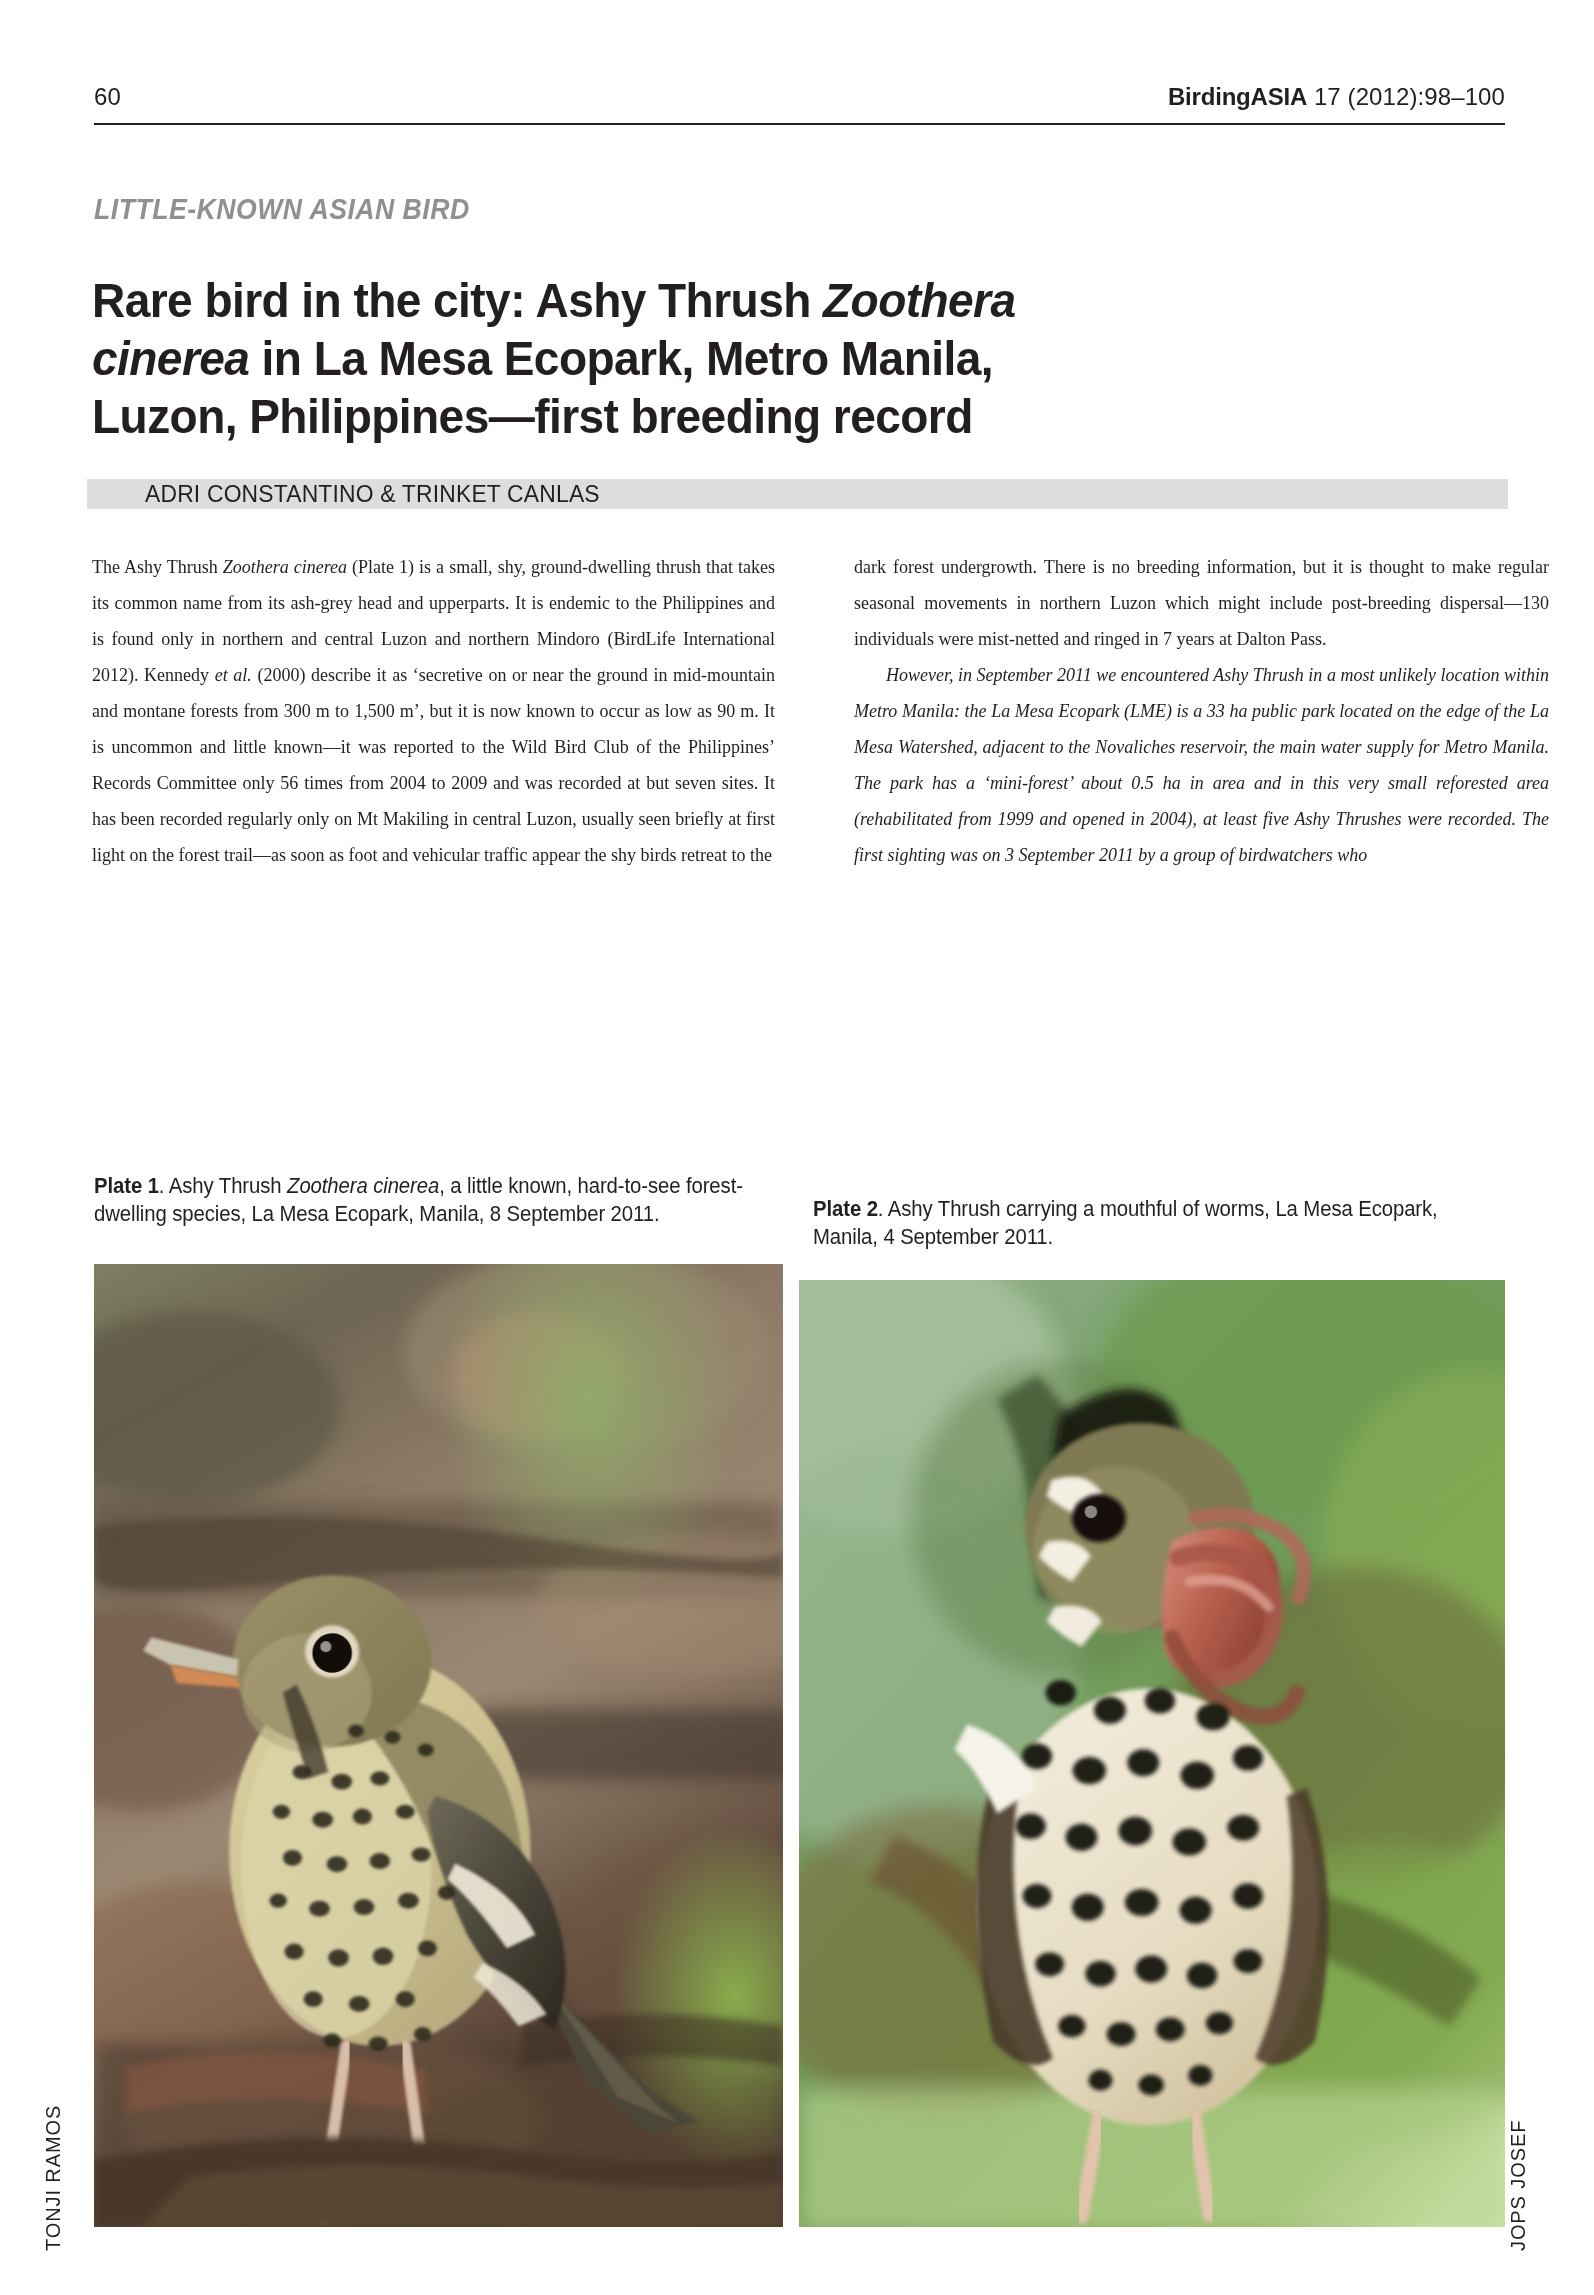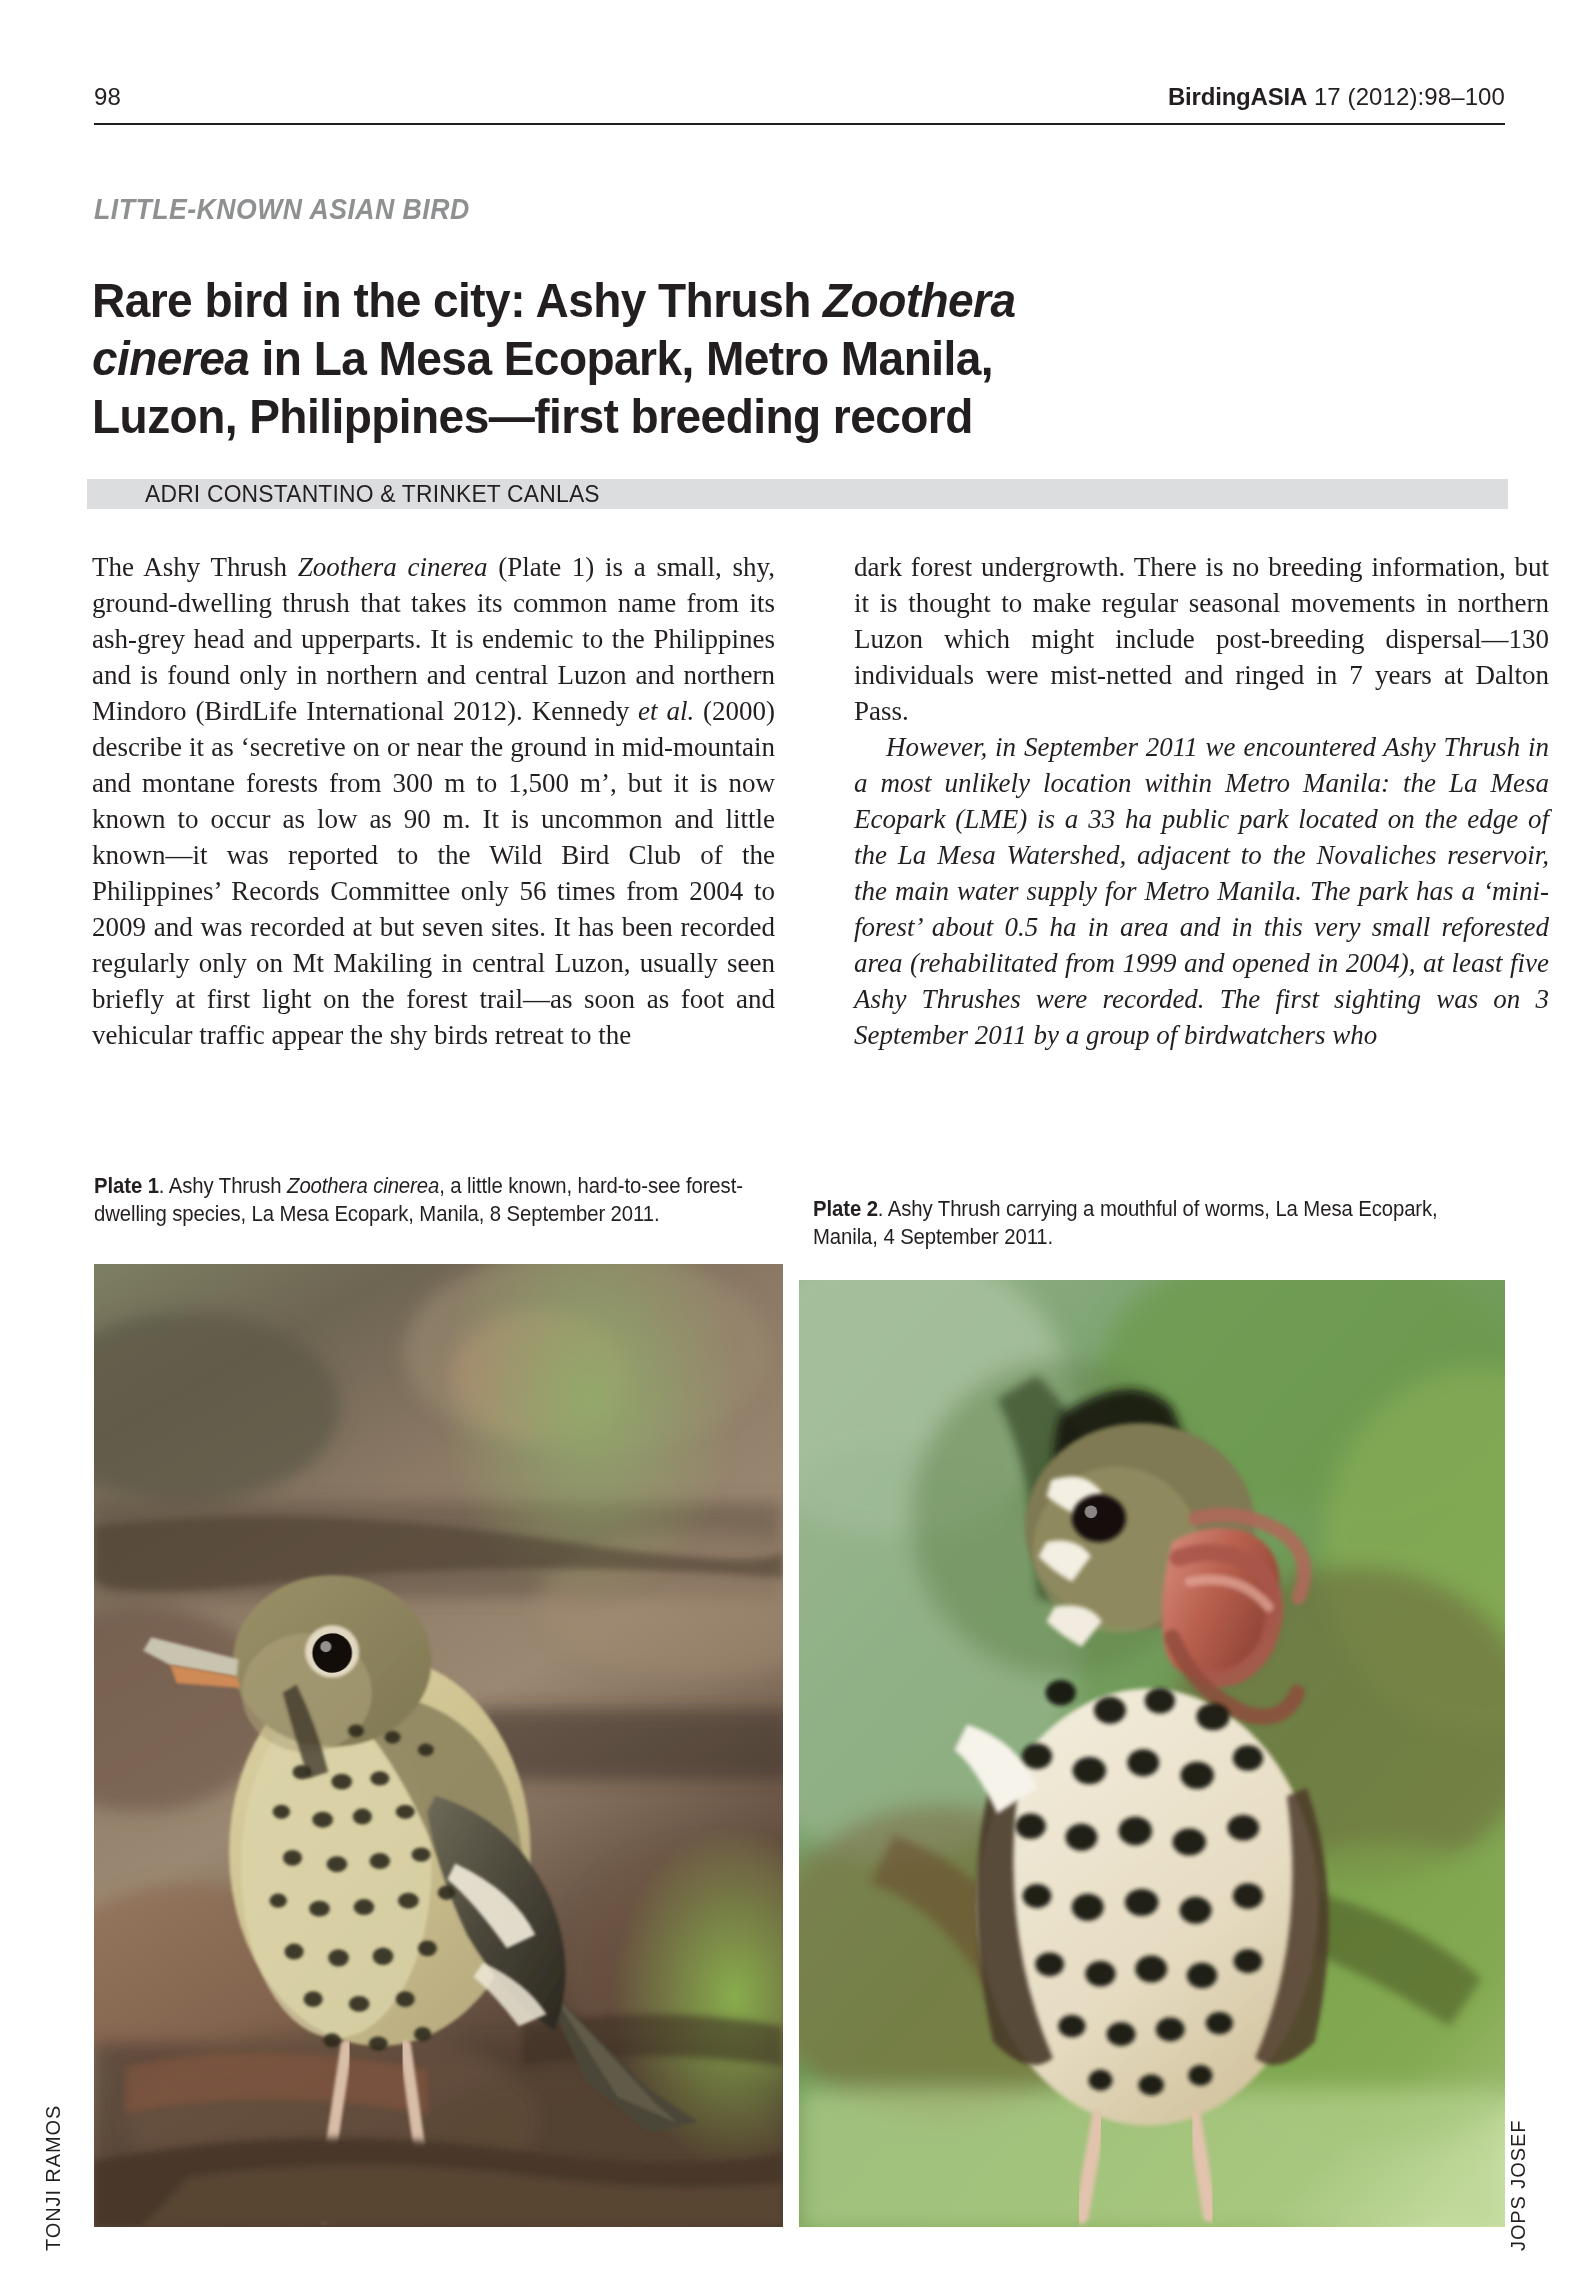--- a/index.html
+++ b/index.html
@@ -115,21 +115,21 @@
     transform-origin: left top;
     white-space: nowrap;
   }
 
   
   .col {
     position: absolute;
     top: 549px;
     width: 683px;
     font-family: "Liberation Serif", serif;
-    font-size: 27px;
+    font-size: 18px;
     line-height: 36px;
     color: #231f20;
     text-align: justify;
     text-justify: inter-word;
     hyphens: manual;
   }
   .col-left  { left: 92px; }
   .col-right { left: 854px; width: 695px; }
   .col p { margin: 0; }
   .col p + p { text-indent: 32px; font-style: italic; }
@@ -193,21 +193,21 @@
     transform: rotate(-90deg);
     transform-origin: left bottom;
   }
 </style>
 </head>
 <body>
 
 <div class="page">
 
   <div class="runhead">
-    <span class="runhead-folio">98</span>
+    <span class="runhead-folio">60</span>
     <span class="runhead-cite"><b>BirdingASIA</b><span> 17 (2012):98–100</span></span>
   </div>
   <div class="runhead-rule"></div>
 
   <div class="kicker">LITTLE-KNOWN ASIAN BIRD</div>
 
   <h1 class="title"><span>Rare bird in the city: Ashy Thrush </span><i>Zoothera</i><br><i>cinerea</i><span> in La Mesa Ecopark, Metro Manila,</span><br><span>Luzon, Philippines—first breeding record</span></h1>
 
   <div class="byline-band"></div>
   <div class="byline">ADRI CONSTANTINO &amp; TRINKET CANLAS</div>

